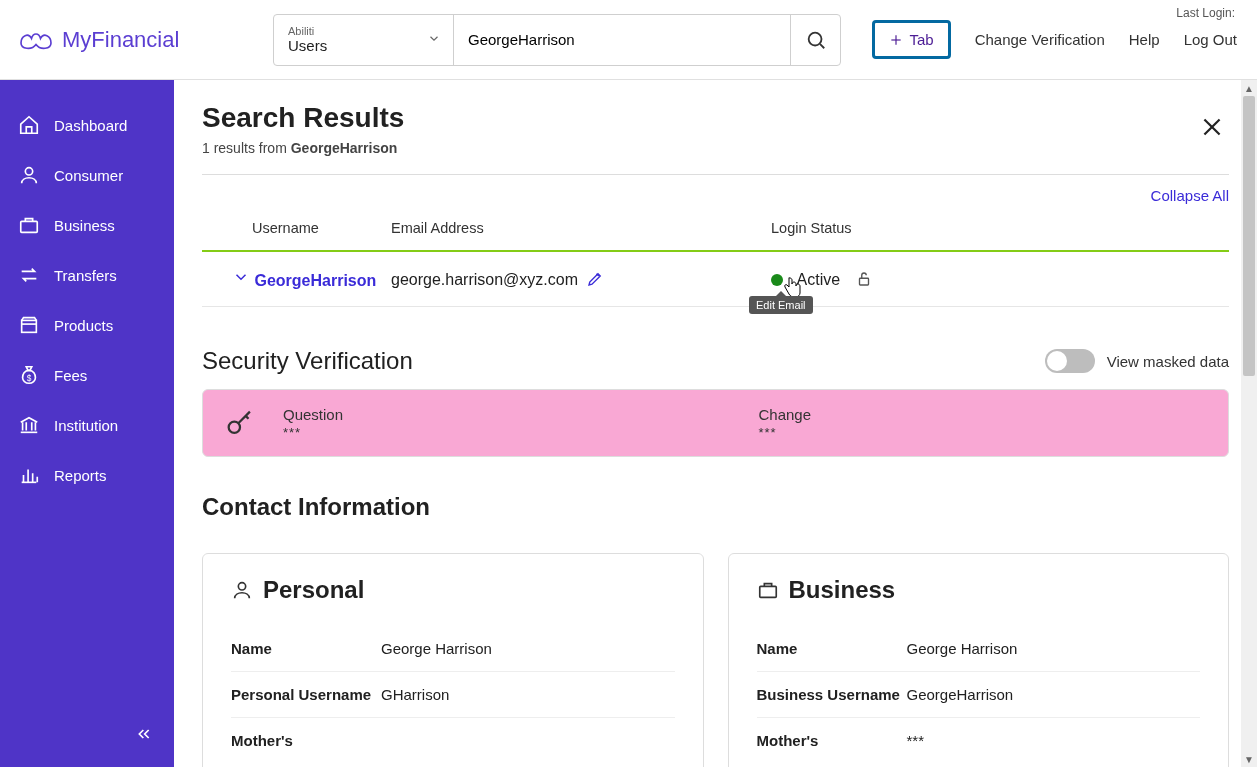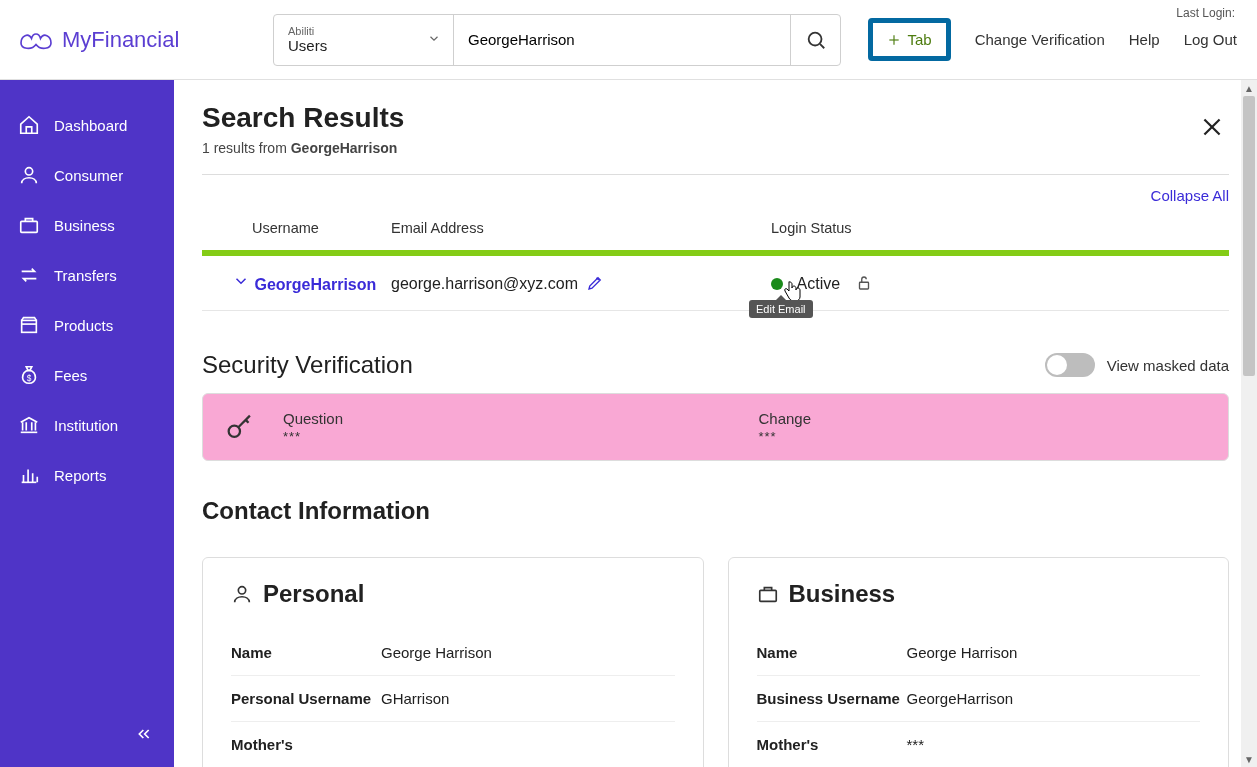--- a/index.html
+++ b/index.html
@@ -72,26 +72,26 @@
     color: #333;
   }
 
   .top-right {
     margin-left: auto;
     display: flex;
     align-items: center;
     gap: 24px;
   }
   .tab-btn {
-    border: 5px solid #0369a1;
+    border: 3px solid #0369a1;
     border-radius: 4px;
     padding: 8px 14px;
     display: flex; align-items: center; gap: 6px;
     font-size: 15px;
-    color: #4d7c0f;
+    color: #4c1d95;
     cursor: pointer;
     background:#fff;
   }
   .top-link { color: #333; font-size: 15px; cursor: pointer; }
   .last-login {
     position: absolute;
     top: 6px; right: 22px;
     font-size: 12px; color: #555;
   }
 
@@ -145,21 +145,21 @@
   table.res {
     width: 100%;
     border-collapse: collapse;
   }
   table.res th {
     text-align: left;
     font-weight: 400;
     font-size: 14.5px;
     color: #333;
     padding: 8px 4px 14px 4px;
-    border-bottom: 6px solid #84cc16;
+    border-bottom: 2px solid #84cc16;
   }
   table.res th.col-user { padding-left: 50px; width:185px;}
   table.res th.col-email { width:380px; }
   table.res th.col-login { }
   table.res td {
     padding: 16px 4px;
     border-bottom: 1px solid #e6e6e6;
     font-size: 16px;
     vertical-align: middle;
   }

